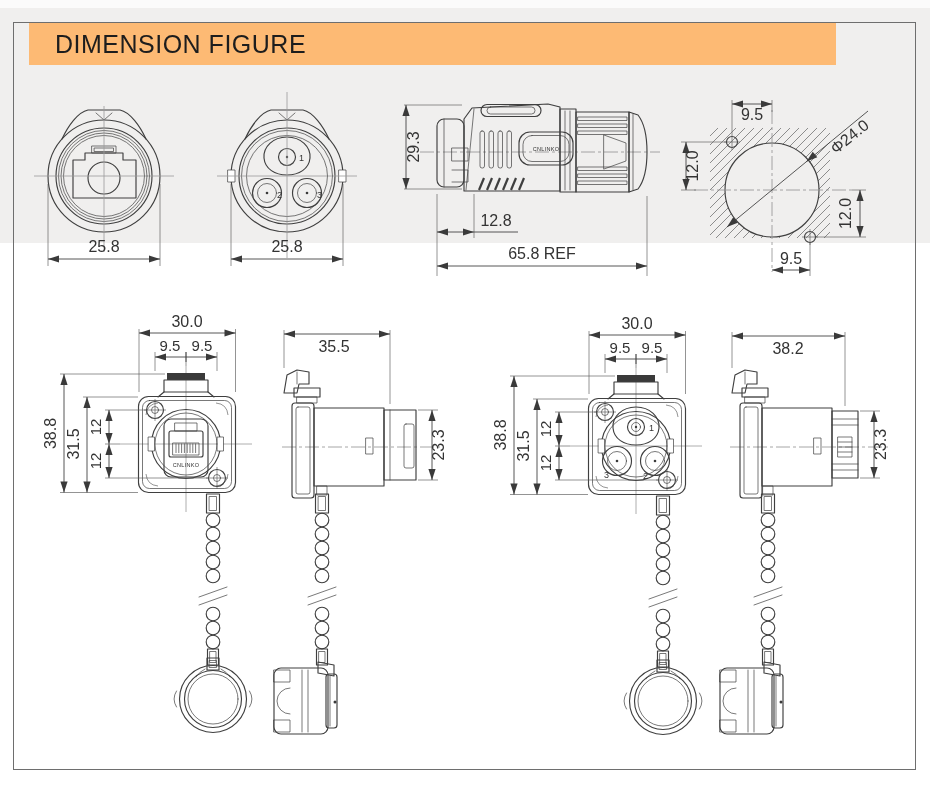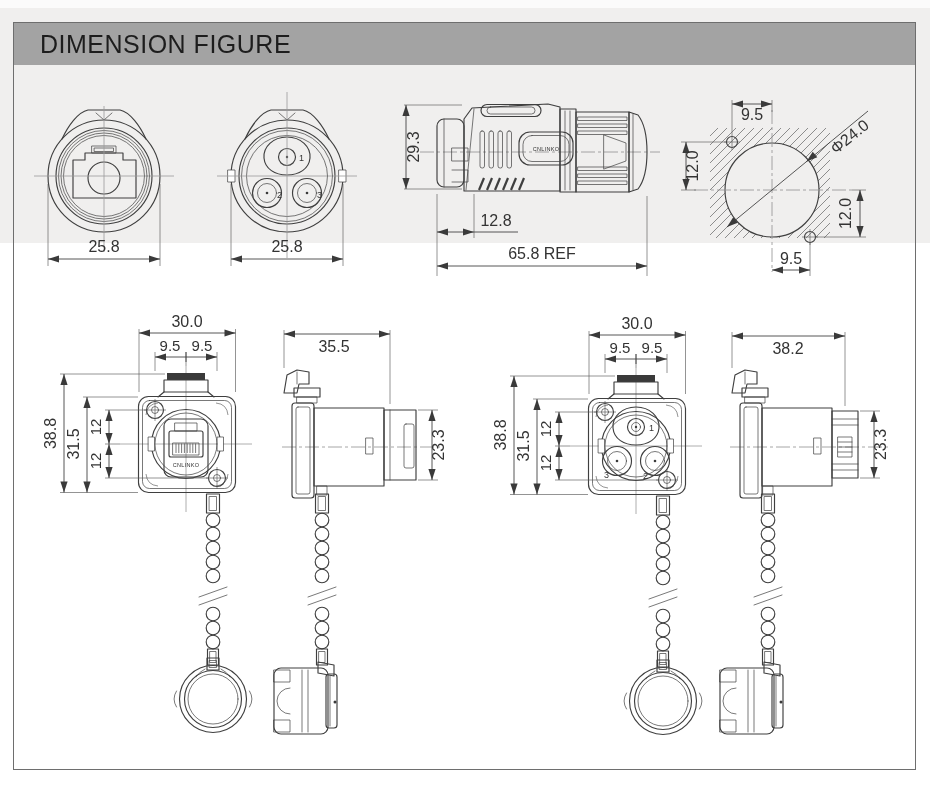--- a/index.html
+++ b/index.html
@@ -1,21 +1,21 @@
 <!DOCTYPE html>
 <html><head>
 <meta charset="utf-8">
 <style>
   html,body{margin:0;padding:0;background:#fff;}
   .stage{position:relative;width:930px;height:793px;background:#fff;overflow:hidden;
          font-family:"Liberation Sans",sans-serif;}
   .band{position:absolute;left:0;top:0;width:930px;height:243px;background:#f0efee;}
   .topstrip{position:absolute;left:0;top:0;width:930px;height:8px;background:#fbfbfb;}
   .frame{position:absolute;left:13px;top:22px;width:901px;height:746px;border:1px solid #6e6e6e;}
-  .titlebar{position:absolute;left:14px;top:23px;width:901px;height:42px;background:#a3a3a3;}
+  .titlebar{position:absolute;left:29px;top:23px;width:807px;height:42px;background:#fdba74;}
   .titlebar span{display:inline-block;margin-left:26px;line-height:42px;font-size:25px;
                  letter-spacing:.5px;color:#1d1d1d;}
   svg{position:absolute;left:0;top:0;}
   .ln{fill:none;stroke:#3f3f3f;stroke-width:1.15;stroke-linejoin:round;stroke-linecap:round;}
   .ln2{fill:none;stroke:#3f3f3f;stroke-width:.7;stroke-linejoin:round;stroke-linecap:round;}
   .rib{fill:none;stroke:#3f3f3f;stroke-width:2.2;}
   .teeth{fill:none;stroke:#3f3f3f;stroke-width:.7;}
   .ch{fill:none;stroke:#9a9a9a;stroke-width:.8;}
   .cl{fill:none;stroke:#8f8f8f;stroke-width:.8;stroke-dasharray:14 3 3 3;}
   .ext{fill:none;stroke:#5a5a5a;stroke-width:.65;}

